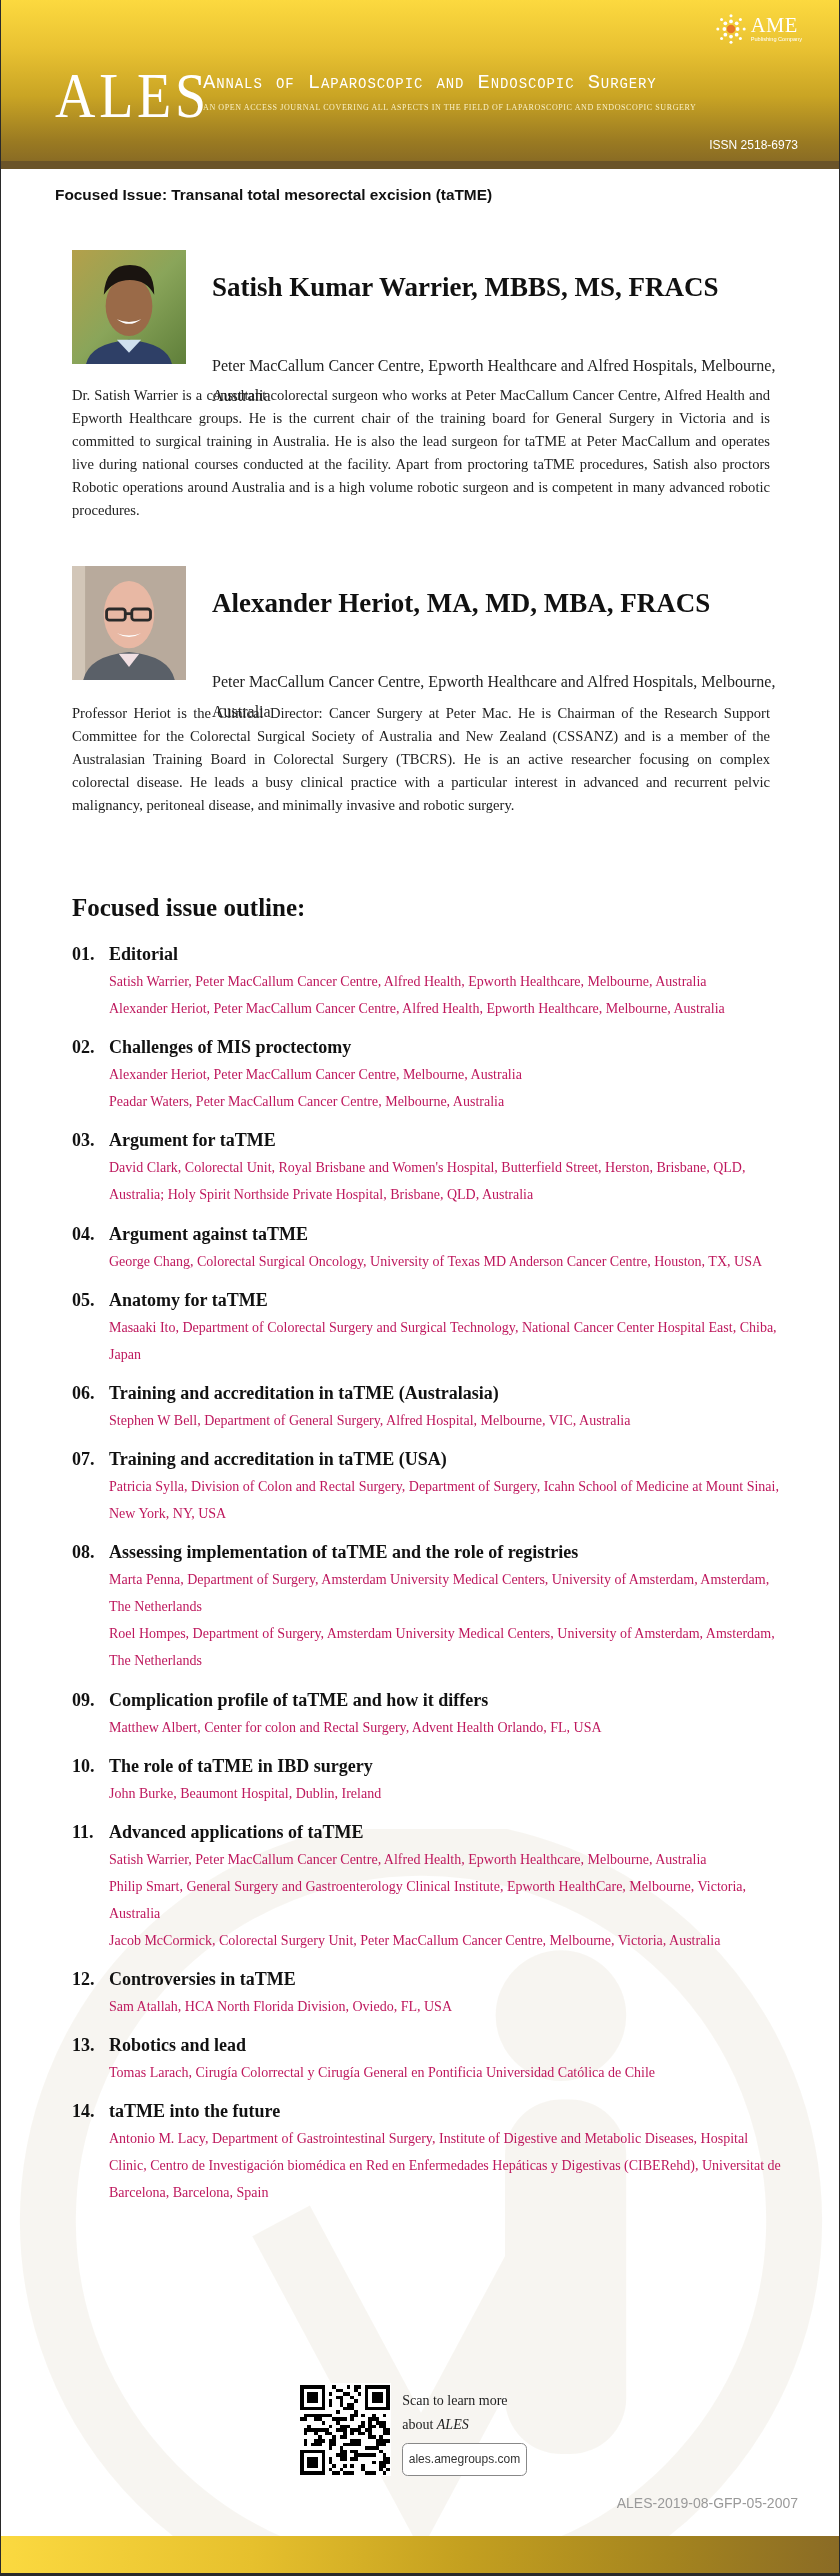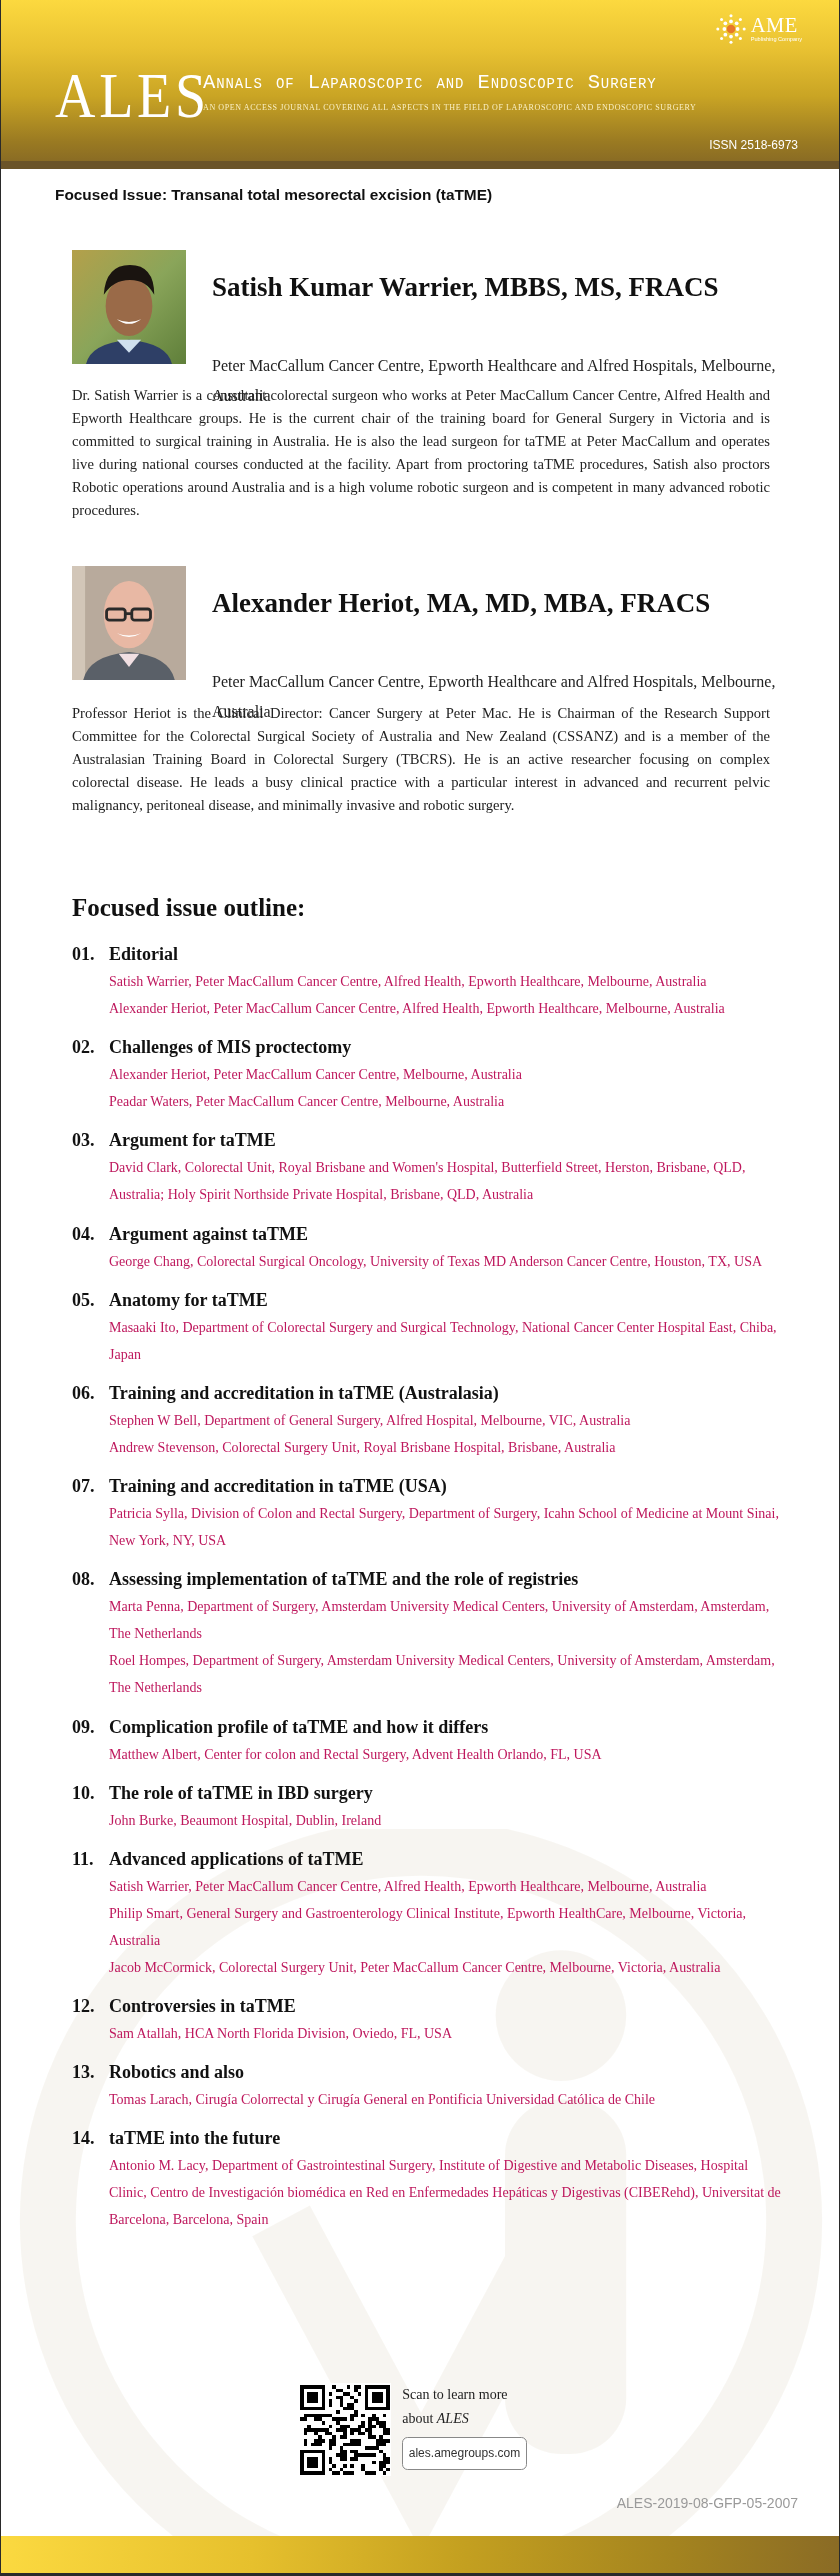--- a/index.html
+++ b/index.html
@@ -90,21 +90,21 @@
     font-size: 25px; font-weight: bold; color: #111;
   }
   .outline { position: absolute; left: 71px; top: 940px; width: 709px; }
   .item { margin-bottom: 11.2px; }
   .item-head { display: flex; font-size: 18px; font-weight: bold; color: #111; line-height: 28px; }
   .item-num { width: 37px; flex: none; }
   .item-title { }
   .author { margin-left: 37px; font-size: 14px; line-height: 27px; color: #be185d; width: 672px; }
 
   
-  .scan-block { position: absolute; left: 297px; top: 2383px; display: flex; gap: 11.2px; }
+  .scan-block { position: absolute; left: 297px; top: 2383px; display: flex; gap: 11.2px; align-items: flex-end; }
   .qr { width: 93px; height: 93px; background: #fff; padding: 1.9px; }
   .qr svg { width: 90px; height: 90px; display: block; }
   .scan-text { font-size: 14px; line-height: 24px; color: #222; }
   .scan-text em { font-style: italic; }
   .url-box {
     margin-top: 5.6px; display: inline-block;
     border: 0.9px solid #888; border-radius: 5.6px; padding: 3.7px 5.6px;
     font-family: "Liberation Sans", sans-serif; font-size: 12px; color: #333;
     background: #fff;
   }
@@ -256,21 +256,20 @@
         <span class="item-title">Anatomy for taTME</span>
       </div>
       <div class="author">Masaaki Ito, Department of Colorectal Surgery and Surgical Technology, National Cancer Center Hospital East, Chiba, Japan</div>
     </div>
     <div class="item">
       <div class="item-head">
         <span class="item-num">06.</span>
         <span class="item-title">Training and accreditation in taTME (Australasia)</span>
       </div>
       <div class="author">Stephen W Bell, Department of General Surgery, Alfred Hospital, Melbourne, VIC, Australia</div>
-      <div class="author">Andrew Stevenson, Colorectal Surgery Unit, Royal Brisbane Hospital, Brisbane, Australia</div>
     </div>
     <div class="item">
       <div class="item-head">
         <span class="item-num">07.</span>
         <span class="item-title">Training and accreditation in taTME (USA)</span>
       </div>
       <div class="author">Patricia Sylla, Division of Colon and Rectal Surgery, Department of Surgery, Icahn School of Medicine at Mount Sinai, New York, NY, USA</div>
     </div>
     <div class="item">
       <div class="item-head">
@@ -306,21 +305,21 @@
     <div class="item">
       <div class="item-head">
         <span class="item-num">12.</span>
         <span class="item-title">Controversies in taTME</span>
       </div>
       <div class="author">Sam Atallah, HCA North Florida Division, Oviedo, FL, USA</div>
     </div>
     <div class="item">
       <div class="item-head">
         <span class="item-num">13.</span>
-        <span class="item-title">Robotics and also</span>
+        <span class="item-title">Robotics and lead</span>
       </div>
       <div class="author">Tomas Larach, Cirugía Colorrectal y Cirugía General en Pontificia Universidad Católica de Chile</div>
     </div>
     <div class="item">
       <div class="item-head">
         <span class="item-num">14.</span>
         <span class="item-title">taTME into the future</span>
       </div>
       <div class="author">Antonio M. Lacy, Department of Gastrointestinal Surgery, Institute of Digestive and Metabolic Diseases, Hospital Clinic, Centro de Investigación biomédica en Red en Enfermedades Hepáticas y Digestivas (CIBERehd), Universitat de Barcelona, Barcelona, Spain</div>
     </div>

